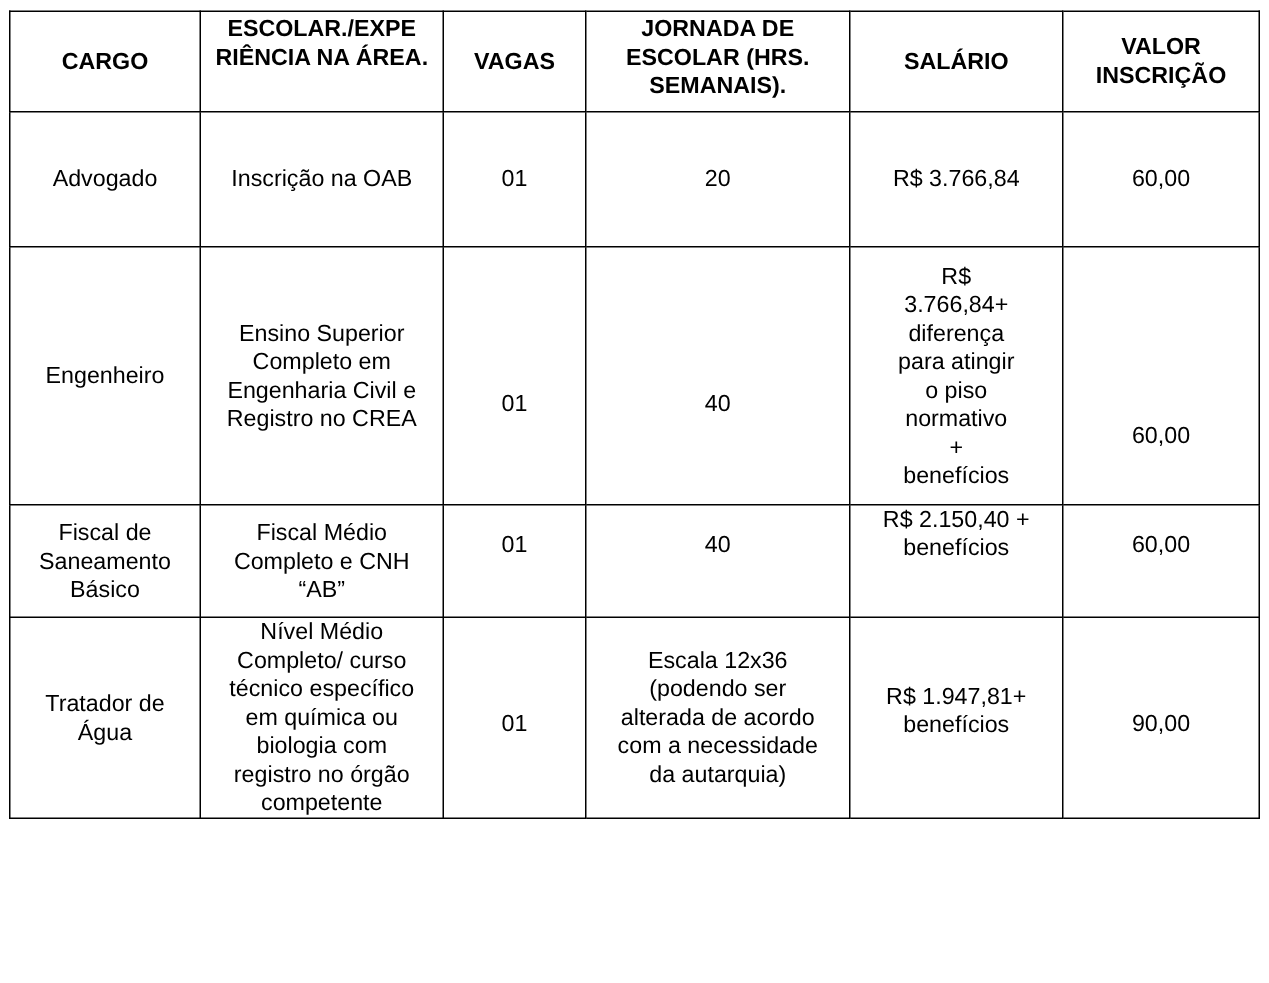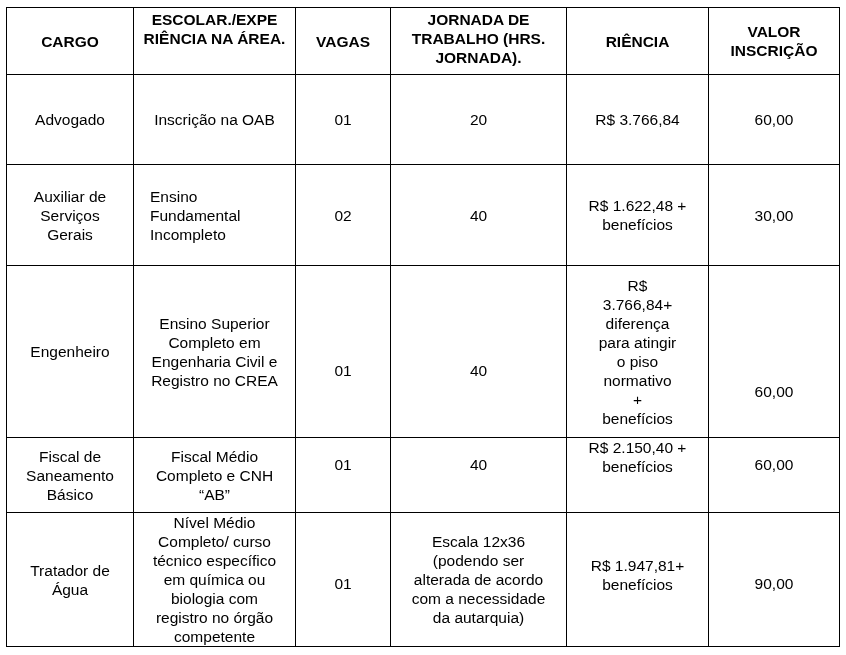--- a/index.html
+++ b/index.html
@@ -24,39 +24,31 @@
       <col style="width:95px">
     <col style="width:176px">
       <col style="width:142px">
       <col style="width:131px">
   </colgroup>
   <tbody>
       <tr style="height:67px">
     <th>CARGO</th>
     <th style="vertical-align:top;padding-top:2px">ESCOLAR./EXPE RIÊNCIA NA ÁREA.</th>
     <th>VAGAS</th>
-    <th style="vertical-align:top;padding-top:2px">JORNADA DE TRABALHO (HRS. JORNADA).</th>
-    <th>RIÊNCIA</th>
+    <th style="vertical-align:top;padding-top:2px">JORNADA DE ESCOLAR (HRS. SEMANAIS).</th>
+    <th>SALÁRIO</th>
     <th style="padding:0 14px">VALOR INSCRIÇÃO</th>
   </tr>
   <tr style="height:90px">
     <td>Advogado</td>
     <td>Inscrição na OAB</td>
     <td>01</td>
     <td>20</td>
     <td>R$ 3.766,84</td>
     <td>60,00</td>
-  </tr>
-  <tr style="height:101px">
-    <td style="padding:0 14px">Auxiliar de Serviços Gerais</td>
-    <td class="left" style="padding-right:30px">Ensino Fundamental Incompleto</td>
-    <td>02</td>
-    <td>40</td>
-    <td style="padding:0 20px">R$ 1.622,48 + benefícios</td>
-    <td>30,00</td>
   </tr>
   <tr style="height:172px">
     <td>Engenheiro</td>
     <td style="padding:0 6px">Ensino Superior Completo em Engenharia Civil e Registro no CREA</td>
     <td style="vertical-align:middle;padding-top:38px">01</td>
     <td style="padding-top:38px">40</td>
     <td style="padding:0 31px">R$ 3.766,84+ diferença para atingir o piso normativo + benefícios</td>
     <td class="bottom">60,00</td>
   </tr>
   <tr style="height:70px">

